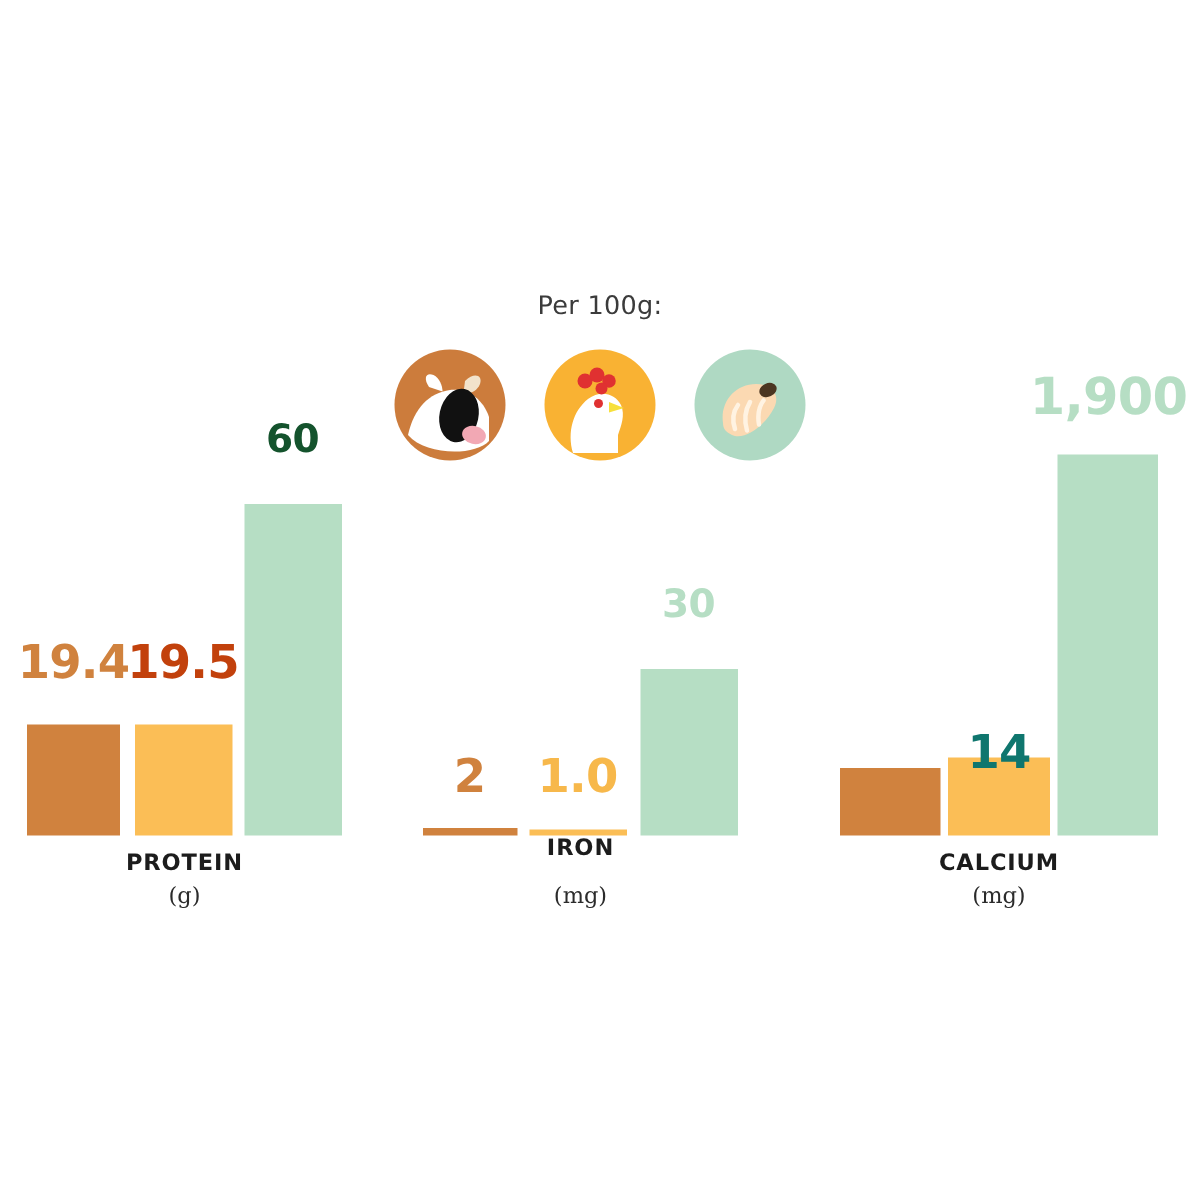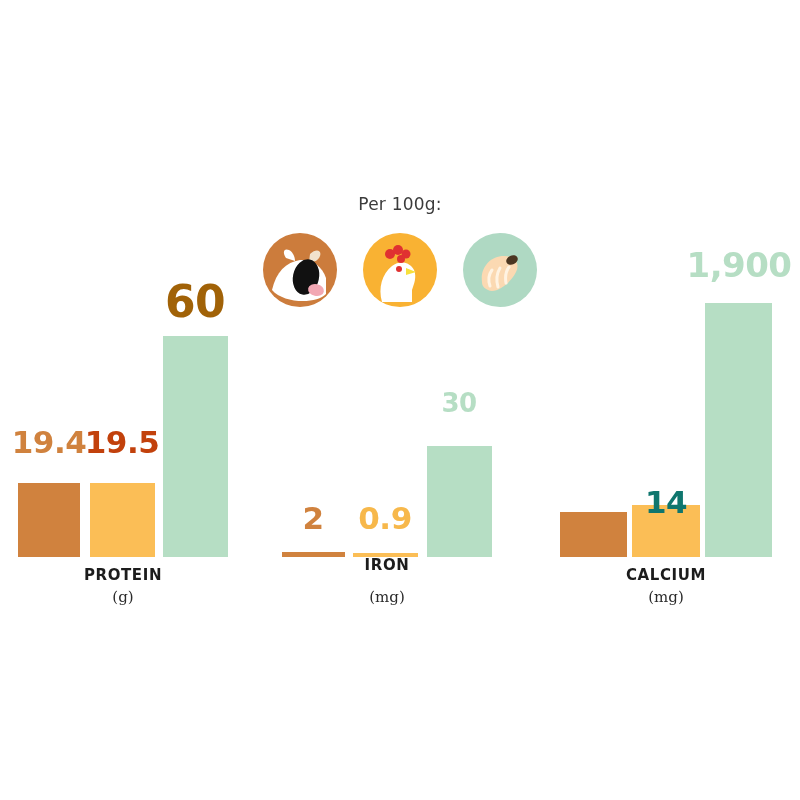--- a/index.html
+++ b/index.html
@@ -155,33 +155,33 @@
 
     <div class="group" style="left:0px; top:0px; width:250px; height:800px;">
 
       <div class="bar" style="left:18px; width:62px; height:74px; bottom:243px; background:#D0823E;"></div>
       <div class="bar-value" style="left:-21px; top:427px; color:#D0823E;">19.4</div>
 
       <div class="bar" style="left:90px; width:65px; height:74px; bottom:243px; background:#FBBE56;"></div>
       <div class="bar-value" style="left:52px; top:427px; color:#c2410c;">19.5</div>
 
       <div class="bar" style="left:163px; width:65px; height:221px; bottom:243px; background:#B6DEC4;"></div>
-      <div class="bar-value" style="left:125px; top:280px; color:#a16207; font-size:44px;">60</div>
+      <div class="bar-value" style="left:125px; top:280px; color:#14532d; font-size:26px;">60</div>
 
       <div class="cat-label" style="left:-27px; top:568px;">PROTEIN</div>
       <div class="cat-unit" style="left:-27px; top:590px;">(g)</div>
     </div>
 
     <div class="group" style="left:275px; top:0px; width:250px; height:800px;">
 
       <div class="bar" style="left:7px; width:63px; height:5px; bottom:243px; background:#D0823E;"></div>
       <div class="bar-value" style="left:-32px; top:503px; color:#D0823E;">2</div>
 
       <div class="bar" style="left:78px; width:65px; height:4px; bottom:243px; background:#FBBE56;"></div>
-      <div class="bar-value" style="left:40px; top:503px; color:#F7B84B;">0.9</div>
+      <div class="bar-value" style="left:40px; top:503px; color:#F7B84B;">1.0</div>
 
       <div class="bar" style="left:152px; width:65px; height:111px; bottom:243px; background:#B6DEC4;"></div>
       <div class="bar-value" style="left:114px; top:390px; color:#B6DEC4; font-size:26px;">30</div>
 
       <div class="cat-label" style="left:-38px; top:558px;">IRON</div>
       <div class="cat-unit" style="left:-38px; top:590px;">(mg)</div>
     </div>
 
     <div class="group" style="left:560px; top:0px; width:250px; height:800px;">
 

